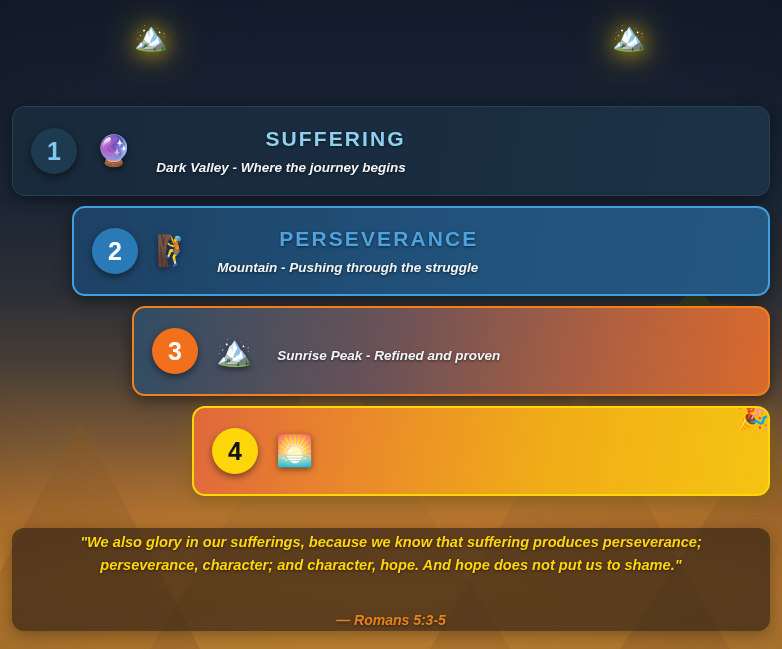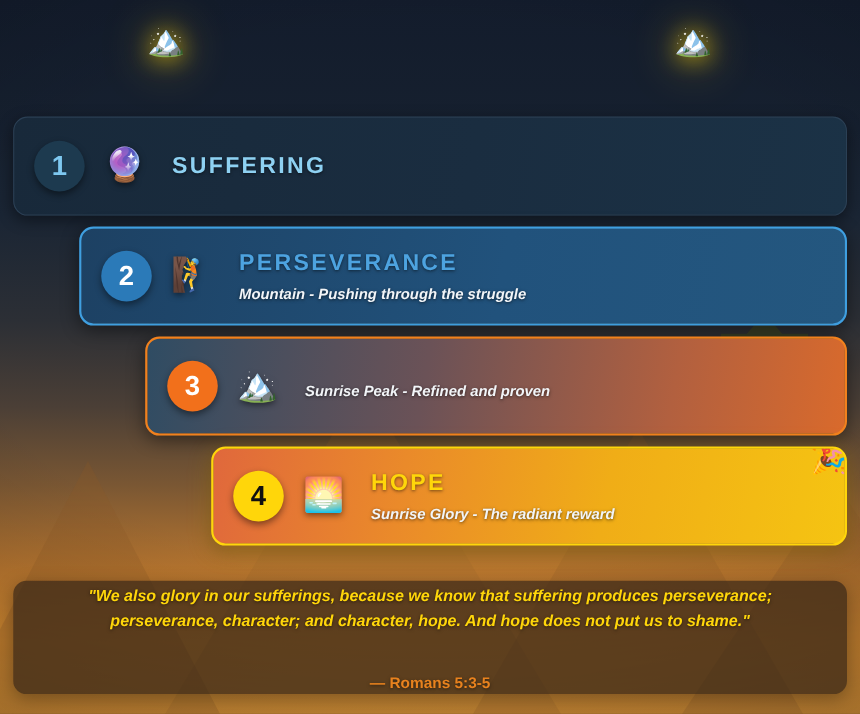--- a/index.html
+++ b/index.html
@@ -120,21 +120,21 @@
     display:flex; align-items:center; justify-content:center;
     font-size:25px; font-weight:bold;
     box-shadow:0 3px 7px rgba(0,0,0,.45);
   }
   .stage-emoji {
     flex:0 0 auto;
     margin-left:18px;
     font-size:30px; line-height:1;
     filter: drop-shadow(0 2px 3px rgba(0,0,0,.5));
   }
-  .card-text { margin-left:24px; }
+  .card-text { margin-left:24px;text-align:right; }
   .card-title {
     font-size:21px; font-weight:bold;
     letter-spacing:2.1px;
     text-shadow:0 1px 3px rgba(0,0,0,.55);
     line-height:1.1;
   }
   .card-desc {
     margin-top:9px;
     font-size:13.5px; font-weight:bold; font-style:italic;
     color:#f2f5f8;
@@ -201,20 +201,21 @@
     font-size:14.6px; font-weight:bold; font-style:italic;
     color:#FFD60A;
     line-height:1.55;
     text-shadow:0 1px 3px rgba(0,0,0,.55);
   }
   #quote-attr {
     margin-top:35px;
     font-size:14px; font-weight:bold;
     color:#E8821E;
     text-shadow:0 1px 3px rgba(0,0,0,.5);
+    font-style:italic;
   }
 </style>
 </head>
 <body>
 
 <div id="page">
 
   <div id="bg">
     <div class="mtn m1"></div>
     <div class="mtn m2"></div>
@@ -233,20 +234,21 @@
     <div id="sub-title">Romans 5:3-5 Progression</div>
   </div>
 
   <div id="stages">
 
     <div class="card" id="card-1">
       <div class="badge">1</div>
       <span class="stage-emoji">🔮</span>
       <div class="card-text">
         <div class="card-title" style="color:#8ED1F2">SUFFERING</div>
+        <div class="card-desc">Dark Valley - Where the journey begins</div>
       </div>
     </div>
 
     <div class="card" id="card-2">
       <div class="badge">2</div>
       <span class="stage-emoji">🧗</span>
       <div class="card-text">
         <div class="card-title" style="color:#4DA3E0">PERSEVERANCE</div>
         <div class="card-desc">Mountain - Pushing through the struggle</div>
       </div>
@@ -256,24 +258,20 @@
       <div class="badge">3</div>
       <span class="stage-emoji">🏔️</span>
       <div class="card-text">
         <div class="card-desc">Sunrise Peak - Refined and proven</div>
       </div>
     </div>
 
     <div class="card" id="card-4">
       <div class="badge">4</div>
       <span class="stage-emoji">🌅</span>
-      <div class="card-text">
-        <div class="card-title" style="color:#FFD60A">HOPE</div>
-        <div class="card-desc">Sunrise Glory - The radiant reward</div>
-      </div>
       <span class="corner-emoji">🎉</span>
     </div>
 
   </div>
 
   <div id="quote-box">
     <div id="quote-text">"We also glory in our sufferings, because we know that suffering produces perseverance; perseverance, character; and character, hope. And hope does not put us to shame."</div>
     <div id="quote-attr">— Romans 5:3-5</div>
   </div>
 

